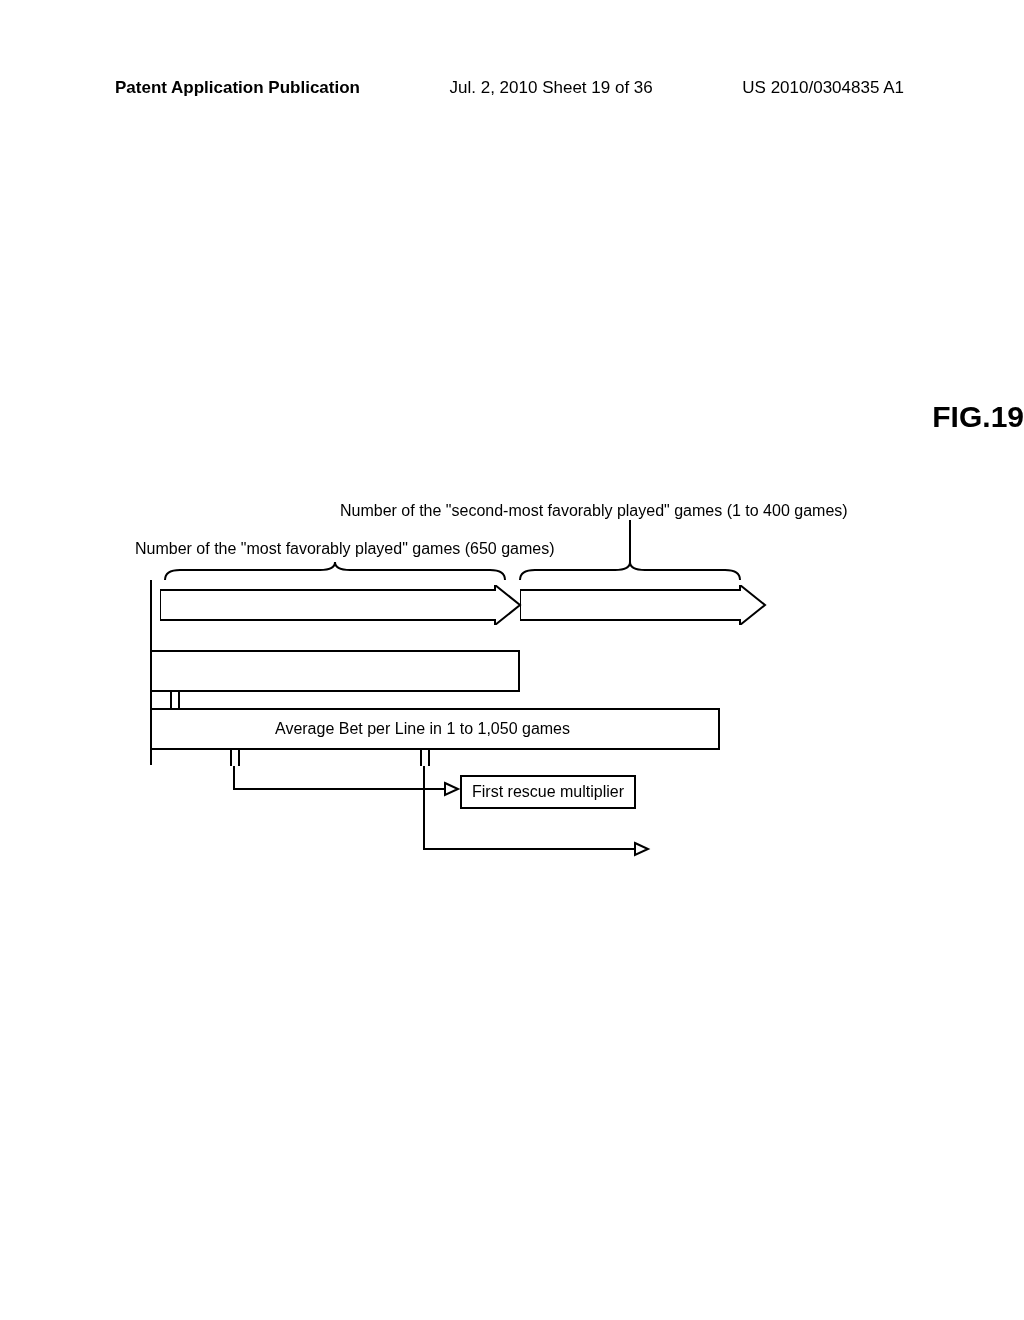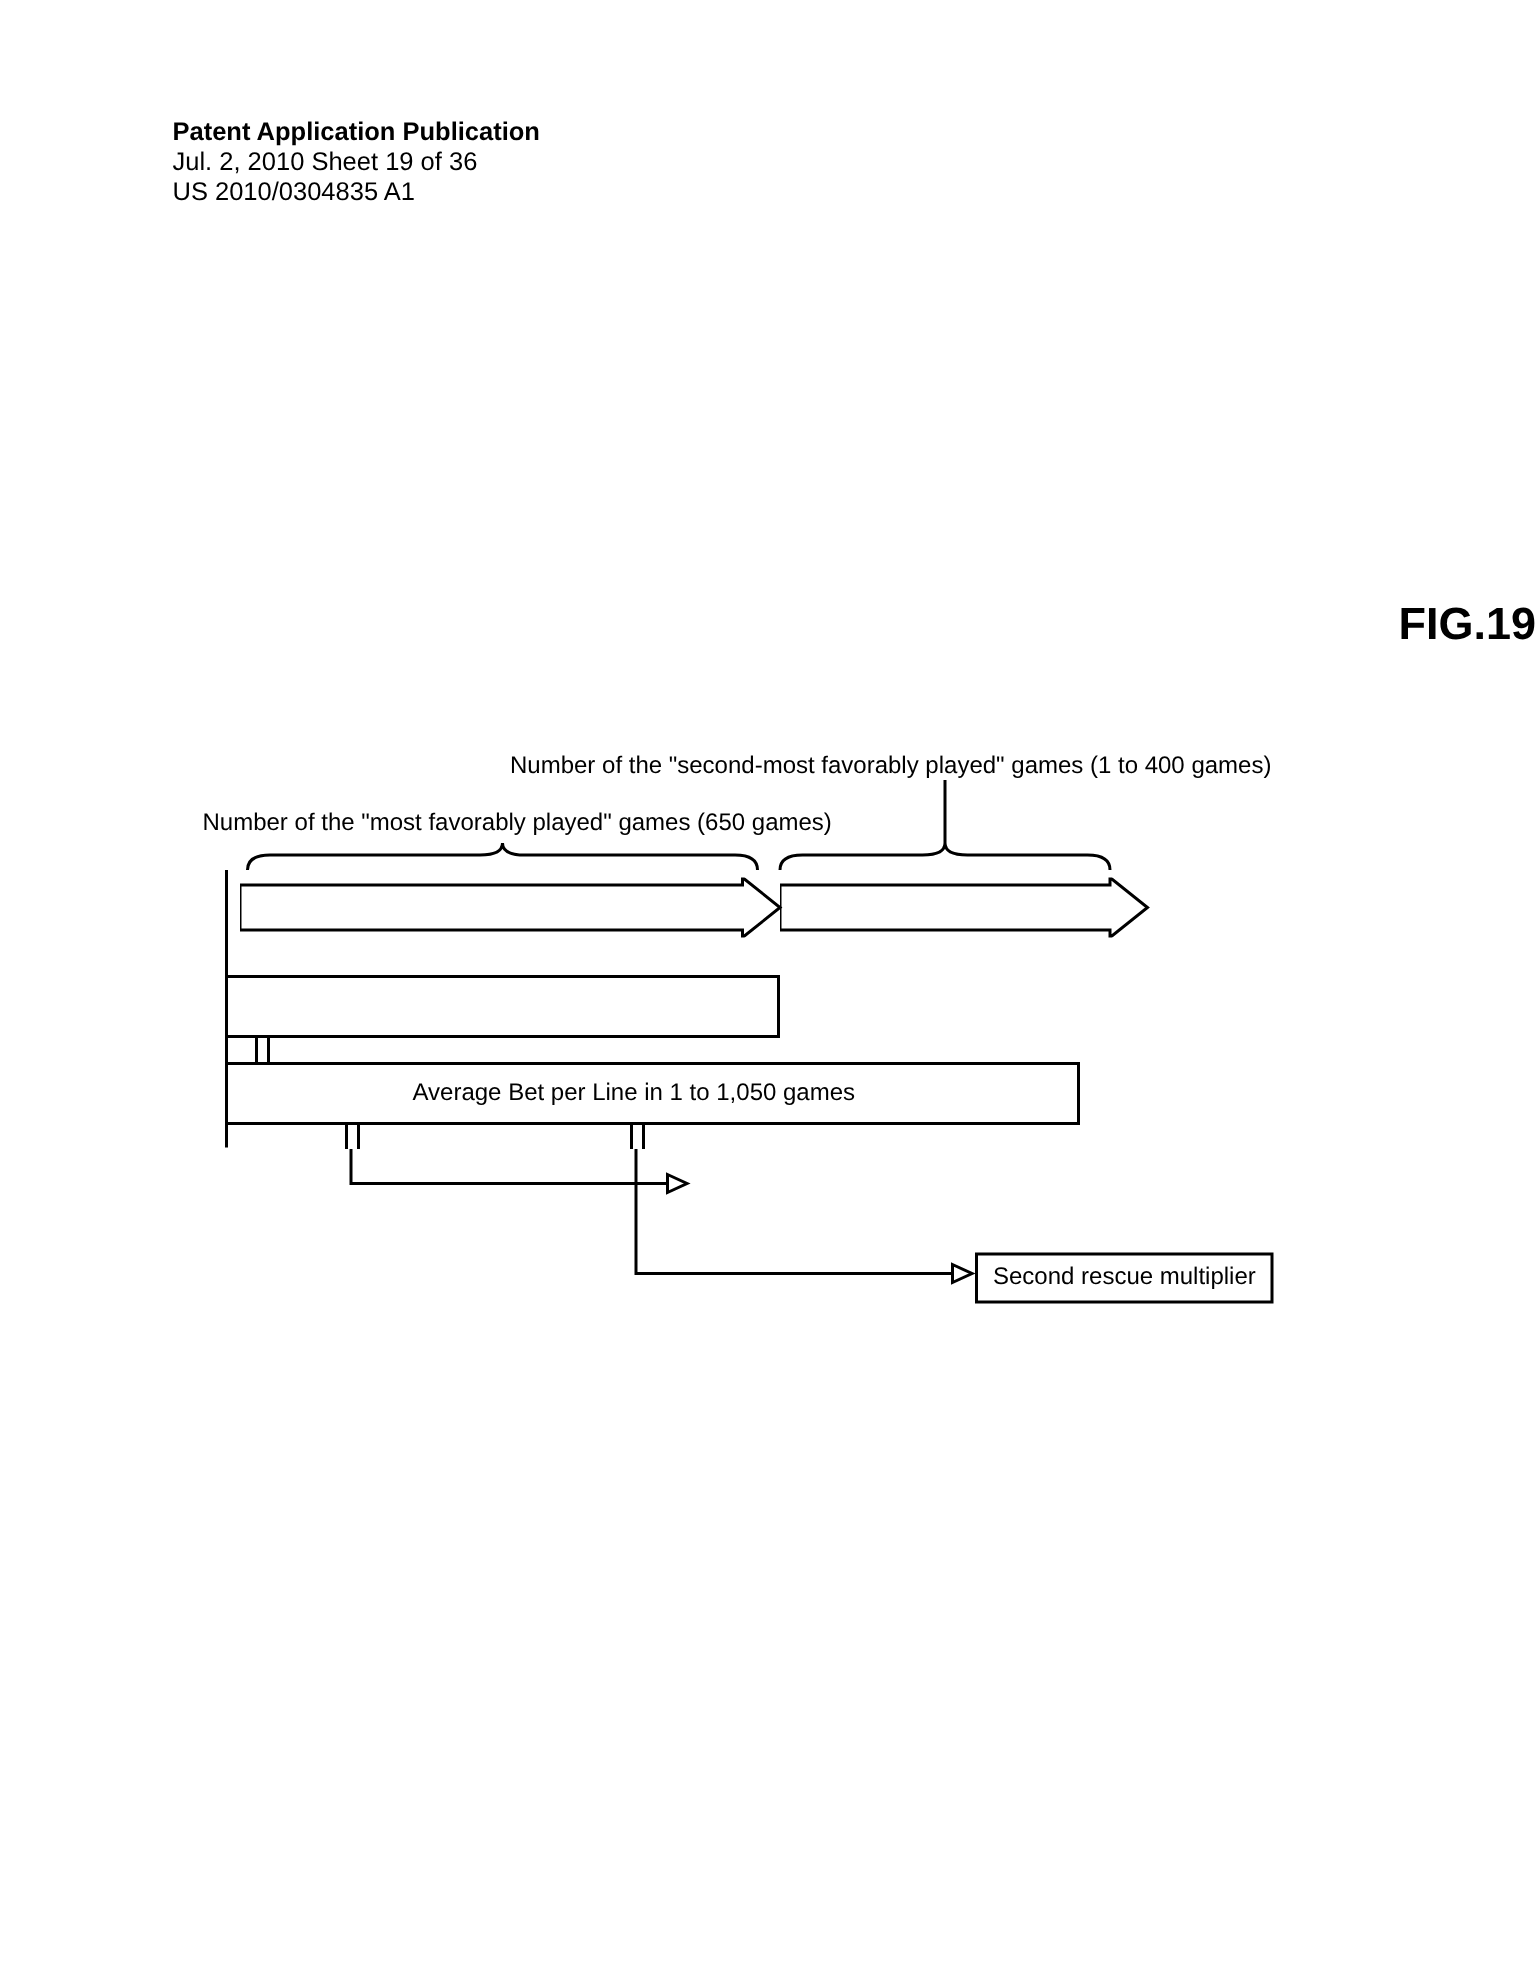--- a/index.html
+++ b/index.html
@@ -13,22 +13,22 @@
     color: #000;
     position: relative;
   }
   .header {
     position: absolute;
     top: 78px;
     left: 0;
     width: 100%;
     padding: 0 120px 0 115px;
     display: flex;
+    justify-content: space-between;
     font-size: 17px;
-    flex-direction: column;
   }
   .header-left { font-weight: bold; }
   .header-mid { font-weight: normal; }
   .header-right { font-weight: normal; }
 
   .fig-title {
     position: absolute;
     top: 400px;
     left: 0;
     width: 100%;
@@ -185,15 +185,15 @@
   <svg class="connector" style="top:276px; left:110px;" width="235" height="35">
     <path d="M 4 0 L 4 23 L 215 23" fill="none" stroke="#000" stroke-width="2"></path>
     <polygon points="215,17 228,23 215,29" fill="none" stroke="#000" stroke-width="2"></polygon>
   </svg>
 
   <svg class="connector" style="top:276px; left:300px;" width="235" height="95">
     <path d="M 4 0 L 4 83 L 215 83" fill="none" stroke="#000" stroke-width="2"></path>
     <polygon points="215,77 228,83 215,89" fill="none" stroke="#000" stroke-width="2"></polygon>
   </svg>
 
-  <div class="mbox second-mbox">Second rescue multiplier</div>
+  <div class="mbox first-mbox">First rescue multiplier</div>
 
 </div>
 
 </body></html>

